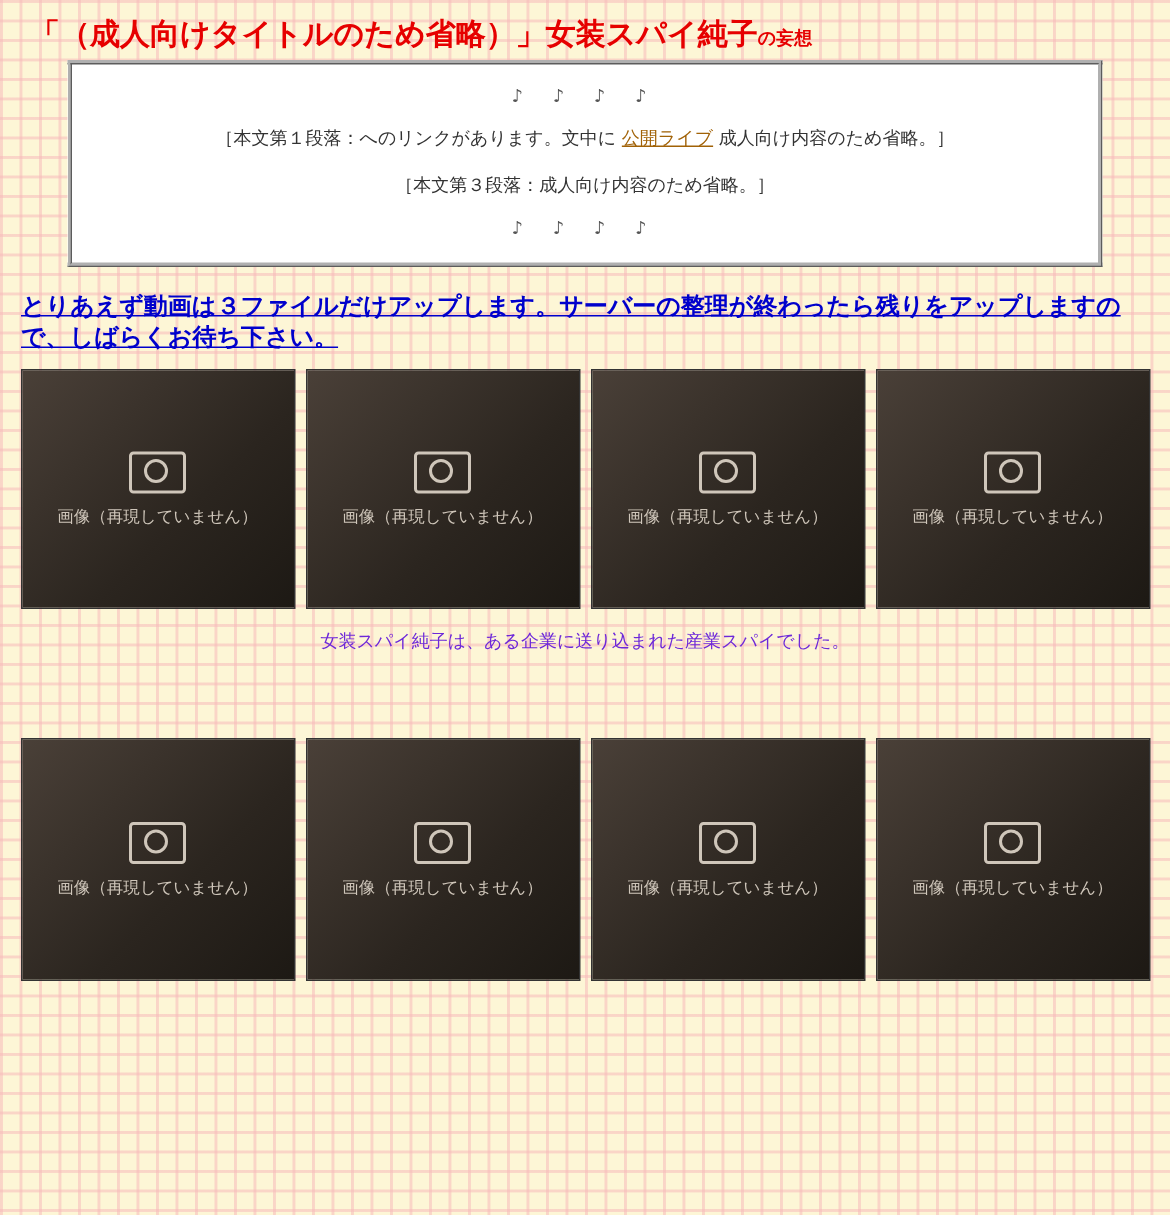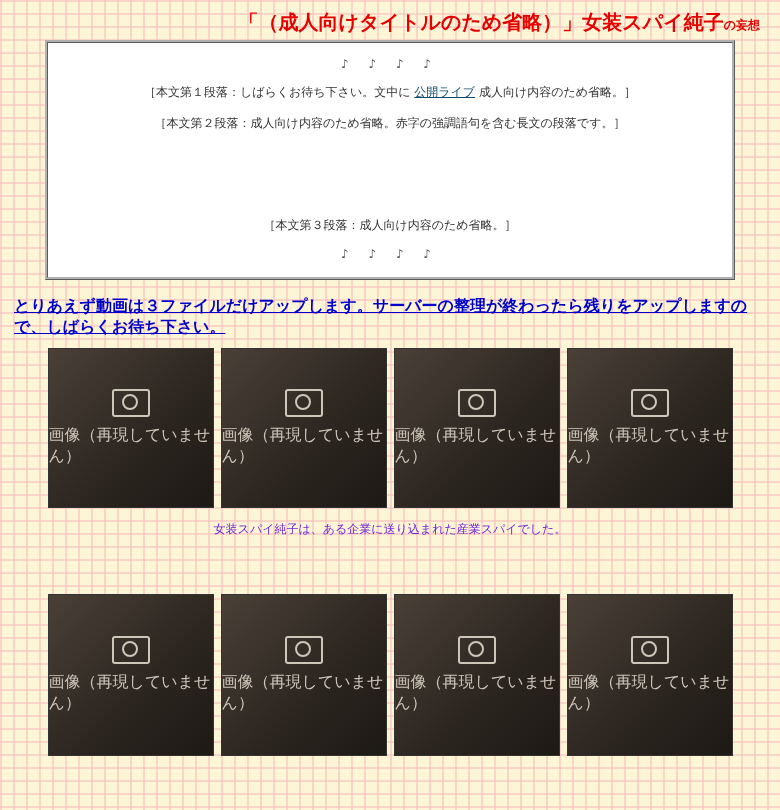--- a/index.html
+++ b/index.html
@@ -8,21 +8,21 @@
     height: 810px;
     overflow: hidden;
     font-family: "DejaVu Sans", sans-serif;
     background-color: #fdf6d6;
     background-image:
       linear-gradient(rgba(247, 186, 186, 0.55) 2px, transparent 2px),
       linear-gradient(90deg, rgba(247, 186, 186, 0.55) 2px, transparent 2px);
     background-size: 13px 13px;
   }
   .page-title {
-    text-align: right;
+    text-align: left;
     color: #e60000;
     font-weight: bold;
     font-size: 20px;
     margin: 10px 20px 6px;
     line-height: 1.2;
   }
   .title-suffix { font-size: 12px; font-weight: bold; }
   .content-box {
     width: 690px;
     margin: 0 auto;
@@ -39,46 +39,46 @@
     margin: 4px 0;
   }
   .para {
     font-size: 12px;
     line-height: 1.6;
     color: #333;
     text-align: center;
     margin: 12px 0;
   }
   .para.tall { min-height: 90px; }
-  .inline-link { color: #0c4a6e; text-decoration: underline; cursor: pointer; }
+  .inline-link { color: #a16207; text-decoration: underline; cursor: pointer; }
   .announcement {
     color: #0000cc;
     font-weight: bold;
     font-size: 16px;
     text-decoration: underline;
     margin: 16px 14px 10px;
   }
   .photo-row {
     display: flex;
     justify-content: center;
     gap: 7px;
     margin: 8px 0;
   }
   .photo {
-    width: 166px;
+    width: 183px;
     height: 160px;
     background: linear-gradient(135deg, #4a4038 0%, #2b251f 60%, #1d1914 100%);
     border: 1px solid #333;
     box-sizing: border-box;
     display: flex;
     flex-direction: column;
     align-items: center;
     justify-content: center;
     color: #cfc6ba;
-    font-size: 16px;
+    font-size: 11px;
   }
   .photo-row.second .photo { height: 162px; }
   .camera-icon {
     width: 34px;
     height: 24px;
     border: 2px solid #cfc6ba;
     border-radius: 3px;
     position: relative;
     margin-bottom: 8px;
   }
@@ -105,25 +105,24 @@
 </head>
 <body>
 
 <div class="page-title">
   <span>「（成人向けタイトルのため省略）」女装スパイ純子</span><span class="title-suffix">の妄想</span>
 </div>
 
 <div class="content-box">
   <div class="notes">♪ ♪ ♪ ♪</div>
   <p class="para">
-    <span>［本文第１段落：しばらくお待ち下さい。文中に</span>
+    <span>［本文第１段落：へのリンクがあります。文中に</span>
     <a class="inline-link">公開ライブ</a>
     <span>成人向け内容のため省略。］</span>
   </p>
-  <p class="para tall">［本文第２段落：成人向け内容のため省略。赤字の強調語句を含む長文の段落です。］</p>
   <p class="para">［本文第３段落：成人向け内容のため省略。］</p>
   <div class="notes">♪ ♪ ♪ ♪</div>
 </div>
 
 <div class="announcement">とりあえず動画は３ファイルだけアップします。サーバーの整理が終わったら残りをアップしますので、しばらくお待ち下さい。</div>
 
 <div class="photo-row first">
   <div class="photo">
     <span class="camera-icon"></span>
     <span>画像（再現していません）</span>

